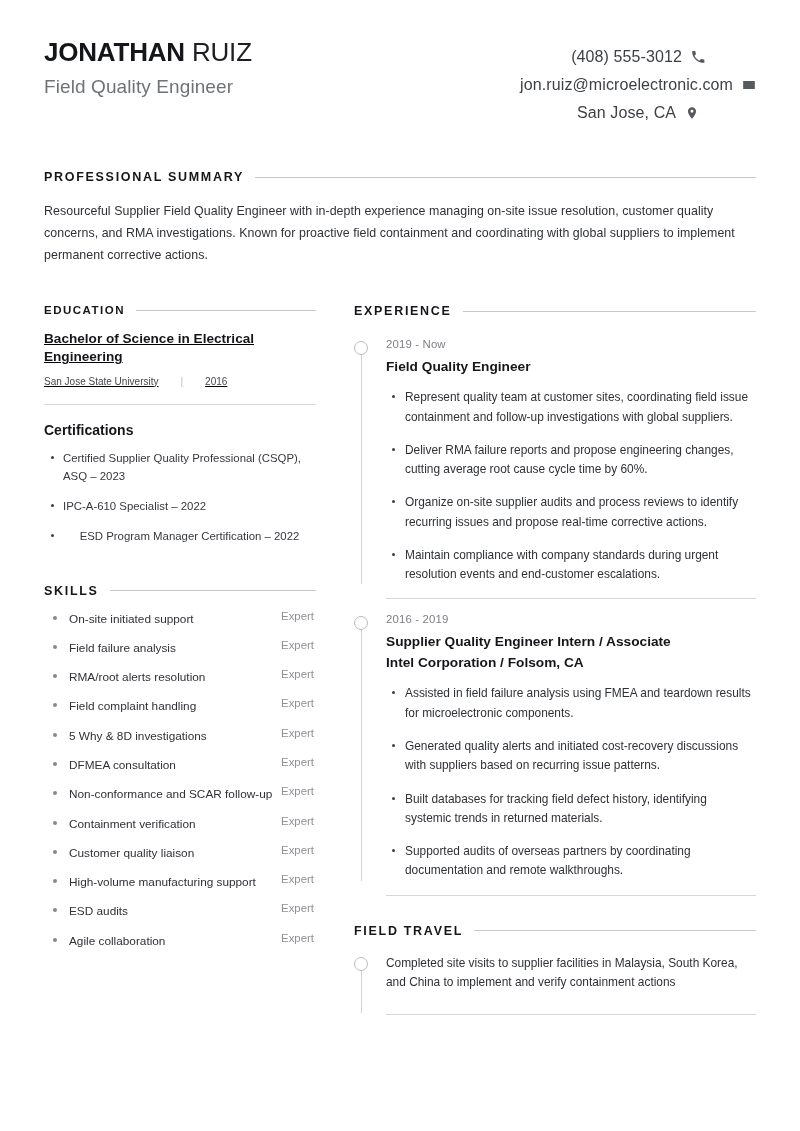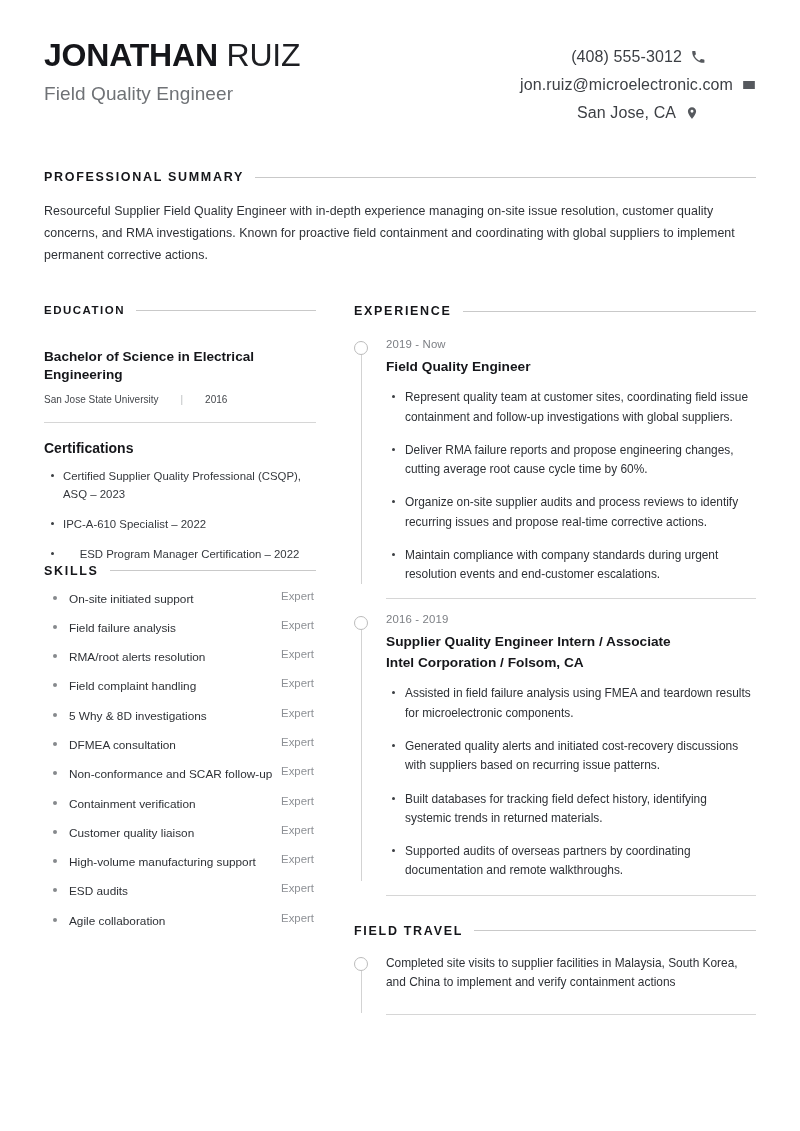--- a/index.html
+++ b/index.html
@@ -12,21 +12,21 @@
   .page {
     position: relative;
     width: 800px; height: 1131px;
     background: #ffffff;
     padding: 30px 44px 0 44px;
     overflow: hidden;
   }
 
   
   .header { display: flex; justify-content: space-between; align-items: flex-start; padding-top: 8px; }
-  .name { font-size: 32px; line-height: 1.12; letter-spacing: -0.2px; color: #15161a; white-space: nowrap; }
+  .name { font-size: 26px; line-height: 1.12; letter-spacing: -0.2px; color: #15161a; white-space: nowrap; }
   .name .first { font-weight: 700; }
   .name .last { font-weight: 400; color: #1d1e22; }
   .job-title { font-size: 19px; color: #6f7276; font-weight: 400; margin-top: 9px; letter-spacing: 0.1px; }
 
   .contact { display: flex; flex-direction: column; gap: 10px; padding-top: 10px; }
   .contact-row { display: flex; align-items: center; justify-content: center; gap: 9px; font-size: 16px; color: #3c3f44; }
   .contact-row .ctext { letter-spacing: 0.1px; }
   .cicon { width: 14px; height: 14px; flex: 0 0 14px; display: block; }
   .cicon svg { width: 14px; height: 14px; display: block; fill: #56595e; }
 
@@ -45,40 +45,40 @@
     margin-top: 16px; font-size: 12.4px; line-height: 1.78; color: #2e3136;
     letter-spacing: 0.05px;
   }
 
   
   .body { display: flex; margin-top: 38px; align-items: flex-start; }
   .col-left { width: 272px; flex: 0 0 272px; }
   .col-right { flex: 1 1 auto; margin-left: 38px; }
 
   
-  .edu-block { margin-top: 32px; }
+  .edu-block { margin-top: 14px; text-decoration: underline; }
   .edu-degree { font-size: 13.6px; font-weight: 700; color: #15161a; line-height: 1.34; }
   .edu-meta { margin-top: 9px; font-size: 10px; color: #44474c; display: flex; align-items: flex-start; gap: 22px; }
   .edu-meta .sep { color: #b9bbbe; }
   .divider { height: 1px; background: #d6d6d6; margin: 17px 0 0 0; }
 
   .cert-title { font-size: 14px; font-weight: 700; color: #15161a; margin-top: 17px; }
   ul.cert-list { list-style: none; margin-top: 11px; }
   ul.cert-list li {
     position: relative; padding-left: 19px; font-size: 11.4px; color: #35383d;
     line-height: 1.6; margin-bottom: 12px;
   }
   ul.cert-list li:last-child { margin-bottom: 0; text-align: center; }
   ul.cert-list li::before {
     content: ""; position: absolute; left: 7px; top: 7px;
     width: 3px; height: 3px; border-radius: 50%; background: #3b3e43;
   }
 
   
-  .skills-sec { }
+  .skills-sec { margin-top: 38px; }
   ul.skill-list { list-style: none; margin-top: 12px; }
   ul.skill-list li {
     position: relative; padding-left: 25px; padding-right: 2px;
     display: flex; align-items: flex-start; justify-content: space-between;
     gap: 8px; margin-bottom: 11px;
   }
   ul.skill-list li::before {
     content: ""; position: absolute; left: 9px; top: 6px;
     width: 4px; height: 4px; border-radius: 50%; background: #86898d;
   }

